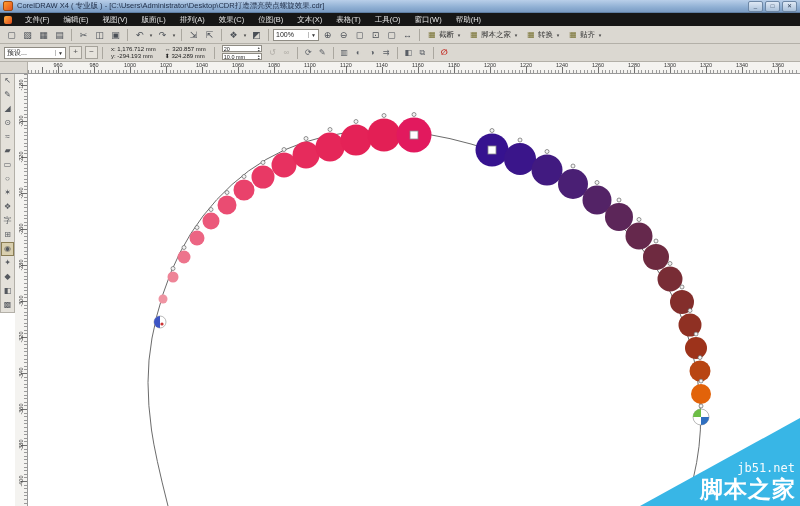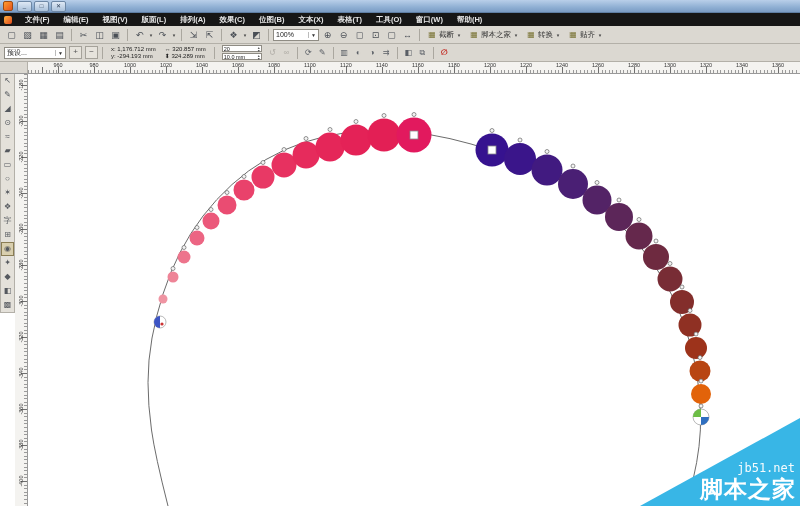--- a/index.html
+++ b/index.html
@@ -14,21 +14,21 @@
     border-radius:2px;margin-right:4px;flex:0 0 auto;border:1px solid #9c4a12;}
   .titletext{white-space:nowrap;overflow:hidden;flex:1;}
   .winbtns{display:flex;gap:2px;}
   .winbtn{width:13px;height:9px;font-size:6px;line-height:9px;text-align:center;
     background:linear-gradient(#dfe9f5,#a9c0da);border:1px solid #6d87a5;border-radius:2px;color:#2a3c55;}
   
   .menubar{height:13px;background:#161616;display:flex;align-items:center;
     font-size:7.5px;color:#e6e6e6;padding-left:2px;}
   .menu-ico{width:8px;height:8px;background:linear-gradient(135deg,#ffb23e,#e0481c);
     border-radius:2px;margin:0 6px 0 2px;}
-  .menu-item{padding:0 7px;line-height:13px;font-weight:bold;}
+  .menu-item{padding:0 7px;line-height:13px;}
   
   .stdbar,.propbar{height:18px;background:#dbd8d1;border-bottom:1px solid #b3b0a8;
     display:flex;align-items:center;padding:0 4px;box-sizing:border-box;gap:1px;}
   .tbico{width:15px;height:14px;font-size:9px;line-height:14px;text-align:center;color:#4a4f56;}
   .tbsep{width:1px;height:12px;background:#aaa79f;margin:0 3px;}
   .caret{font-size:5px;color:#444;width:6px;text-align:center;}
   .combo{background:#fff;border:1px solid #8f8c84;height:12px;display:flex;align-items:center;
     font-size:7px;color:#222;padding:0 2px;box-sizing:border-box;}
   .combo .cbtext{flex:1;}
   .combo .cbarrow{font-size:5px;color:#333;border-left:1px solid #bbb;padding-left:2px;}
@@ -69,20 +69,21 @@
   .vruler .major{width:6px;background:repeating-linear-gradient(180deg,#6f6f6f 0 1px,transparent 1px 36px);background-position-y:11px;}
   .vlabel{position:absolute;left:0px;font-size:5.5px;color:#333;transform:rotate(-90deg);transform-origin:center;width:12px;text-align:center;}
   .canvas{flex:1;position:relative;background:#ffffff;overflow:hidden;}
   .canvas svg{position:absolute;left:0;top:0;}
 </style>
 </head>
 <body>
 
 <div class="titlebar">
   <div class="app-ico"></div>
+  <div class="titletext">CorelDRAW X4 ( 专业版 ) - [C:\Users\Administrator\Desktop\CDR打造漂亮荧点螺旋效果.cdr]</div>
   <div class="winbtns">
     <div class="winbtn">_</div>
     <div class="winbtn">□</div>
     <div class="winbtn">✕</div>
   </div>
 </div>
 
 <div class="menubar">
   <div class="menu-ico"></div>
 

